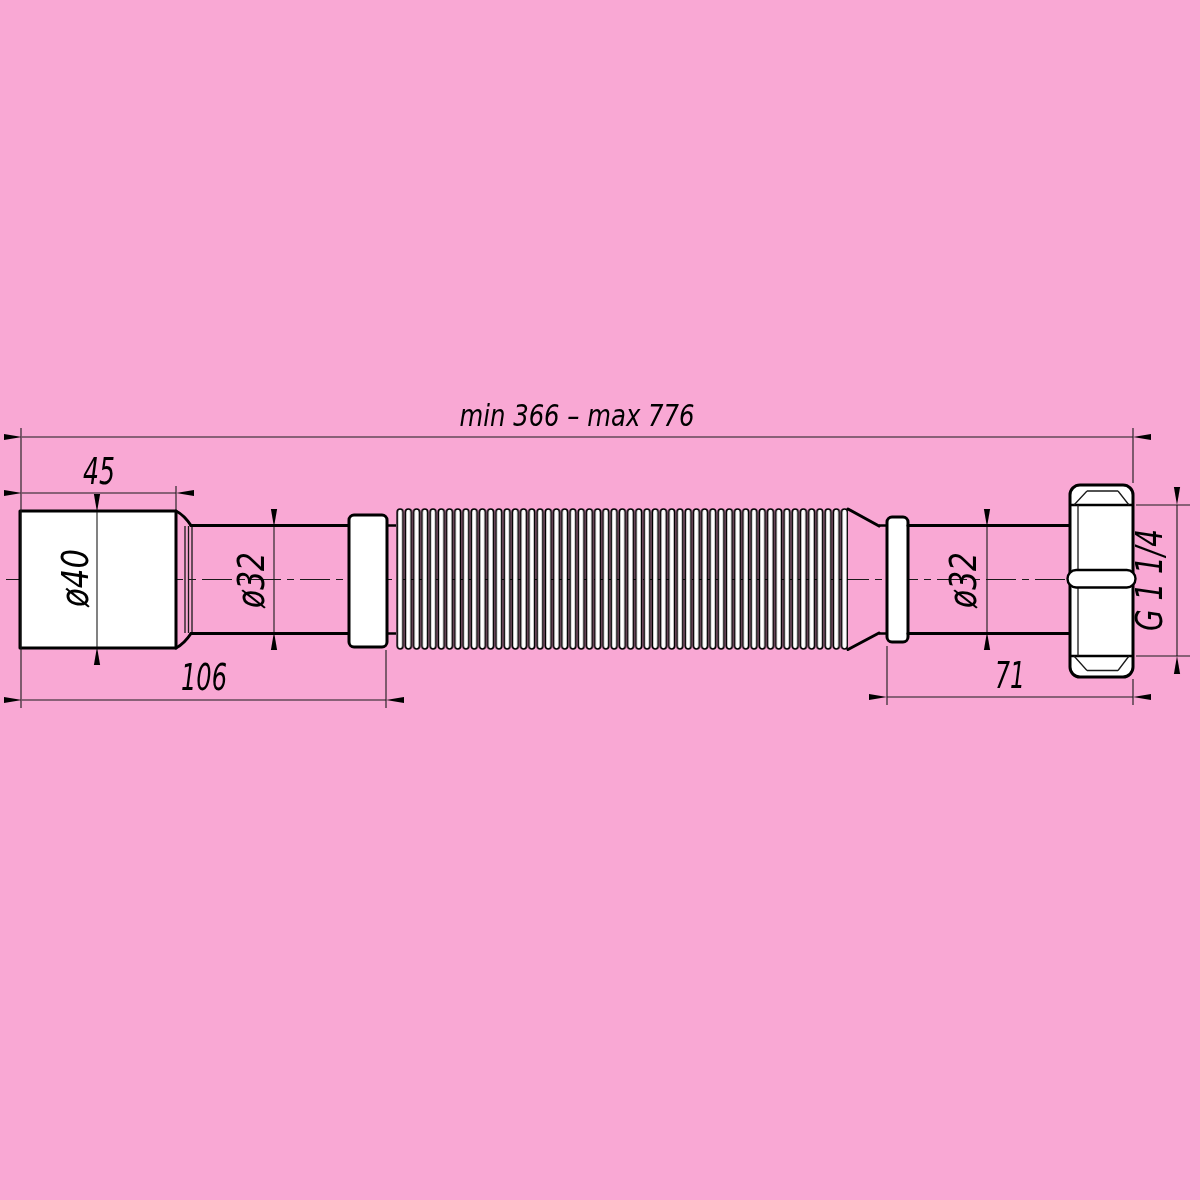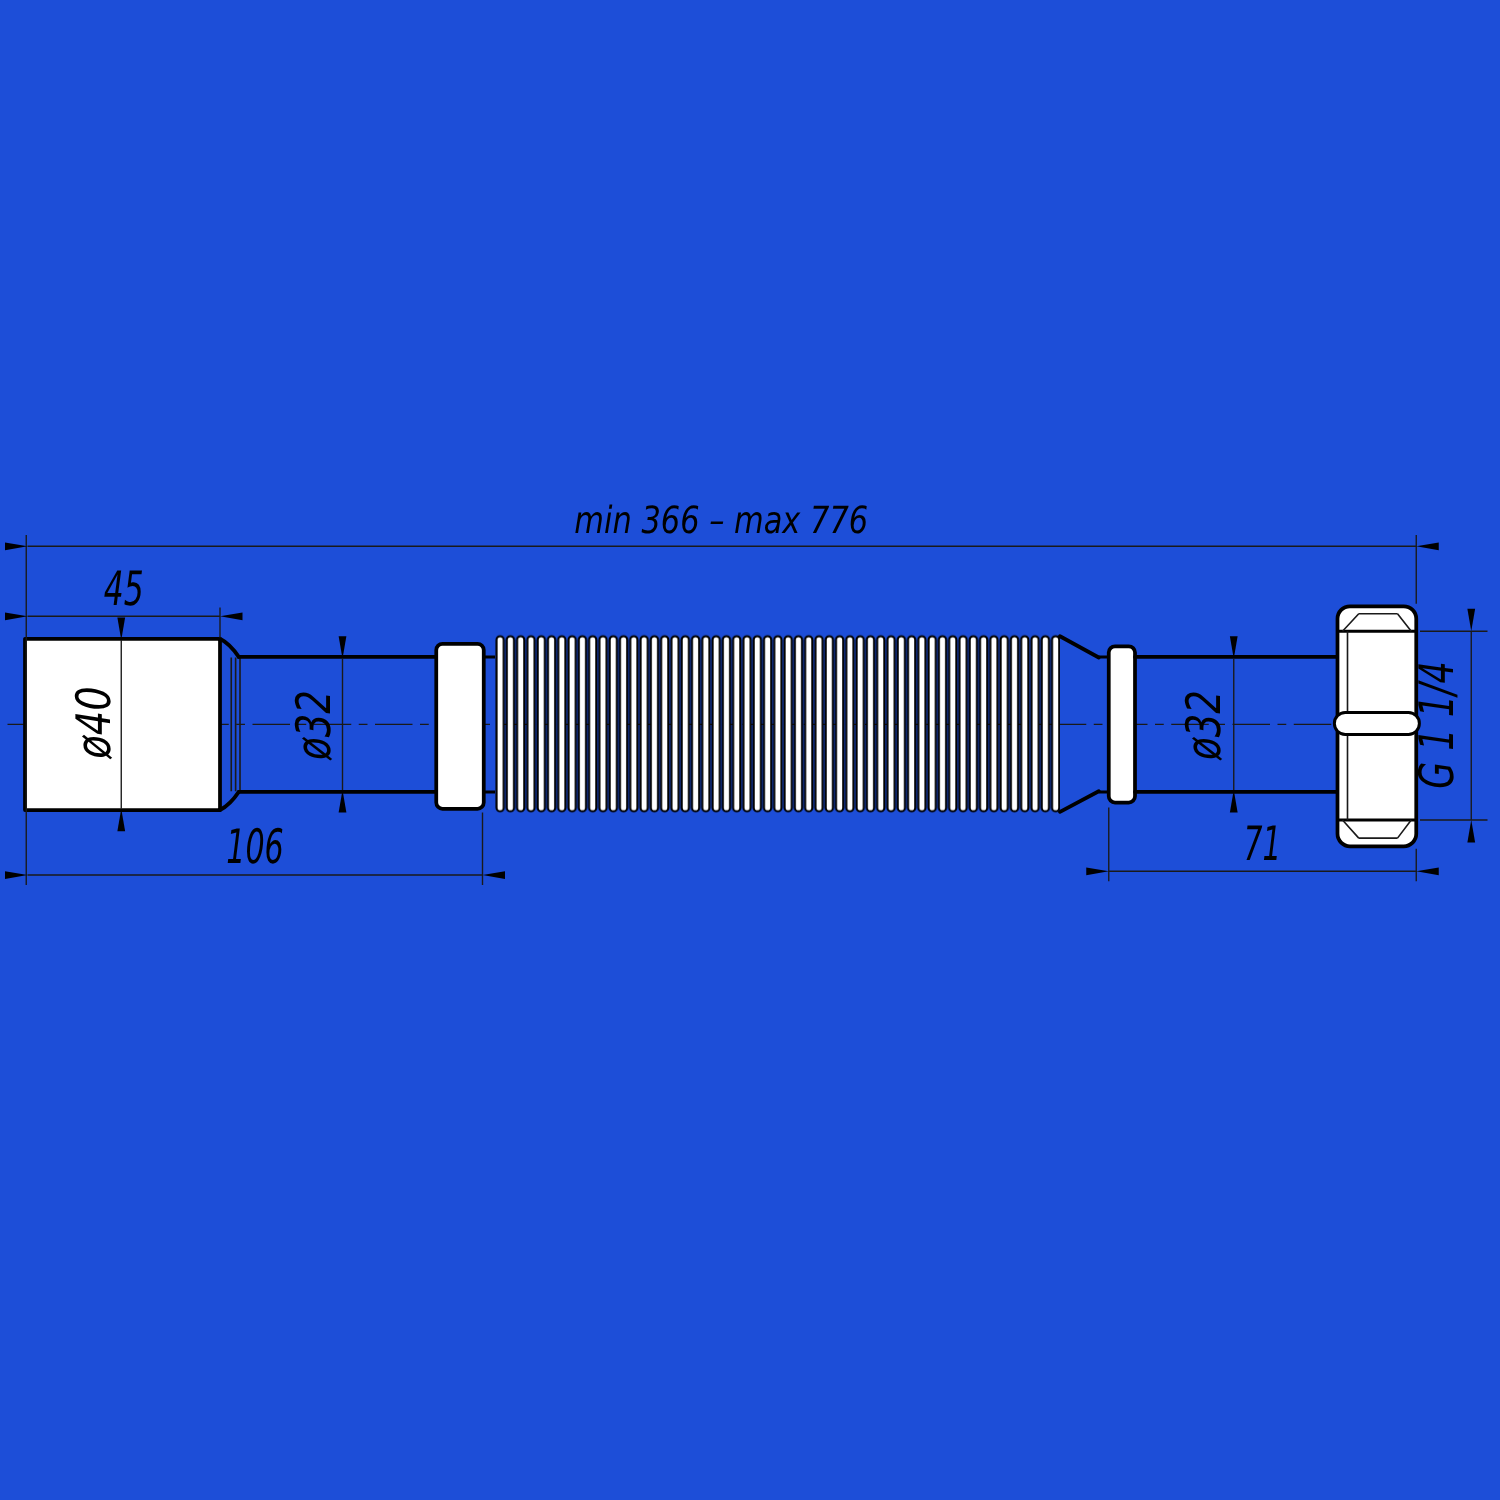--- a/index.html
+++ b/index.html
@@ -7,21 +7,21 @@
     padding: 0;
     background: #ffffff;
     width: 1200px;
     height: 1200px;
     overflow: hidden;
   }
   .canvas {
     position: relative;
     width: 1200px;
     height: 1200px;
-    background: #1d4ed8;
+    background: #f9a8d4;
   }
   svg { display: block; }
   .outline {
     stroke: #000000;
     stroke-width: 3;
     fill: none;
     stroke-linecap: round;
     stroke-linejoin: round;
   }
   .outline-fill {

